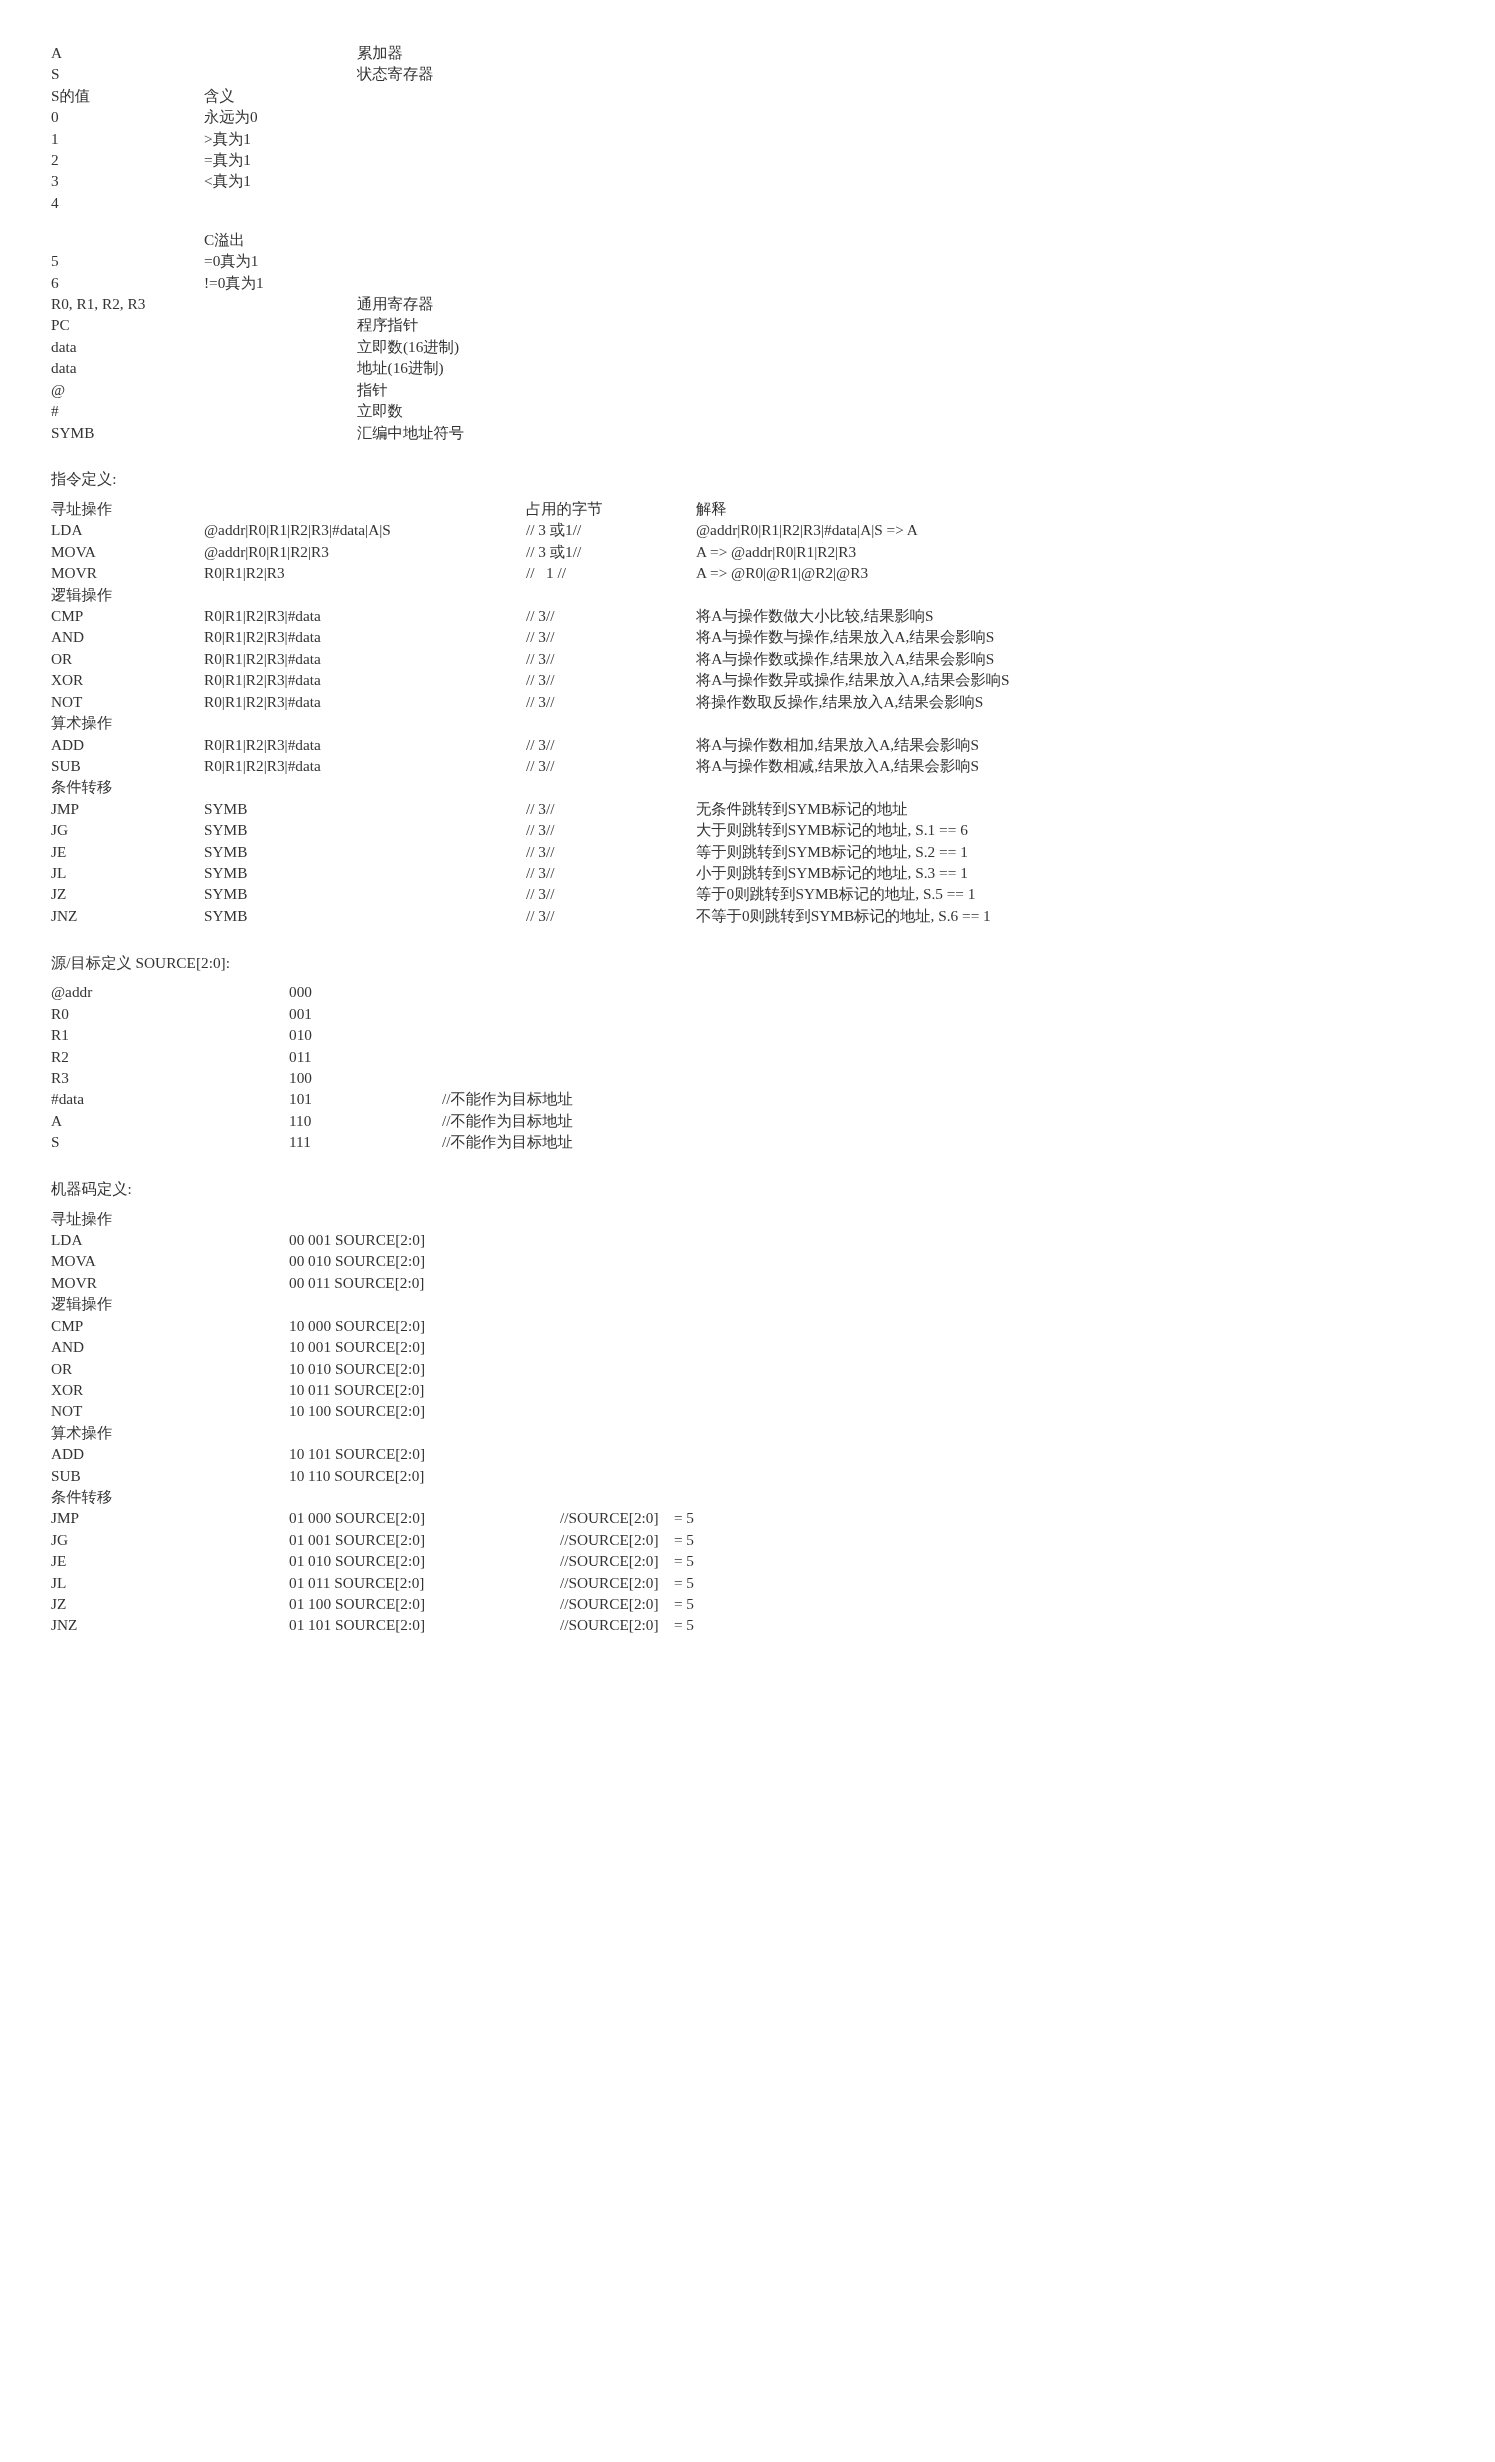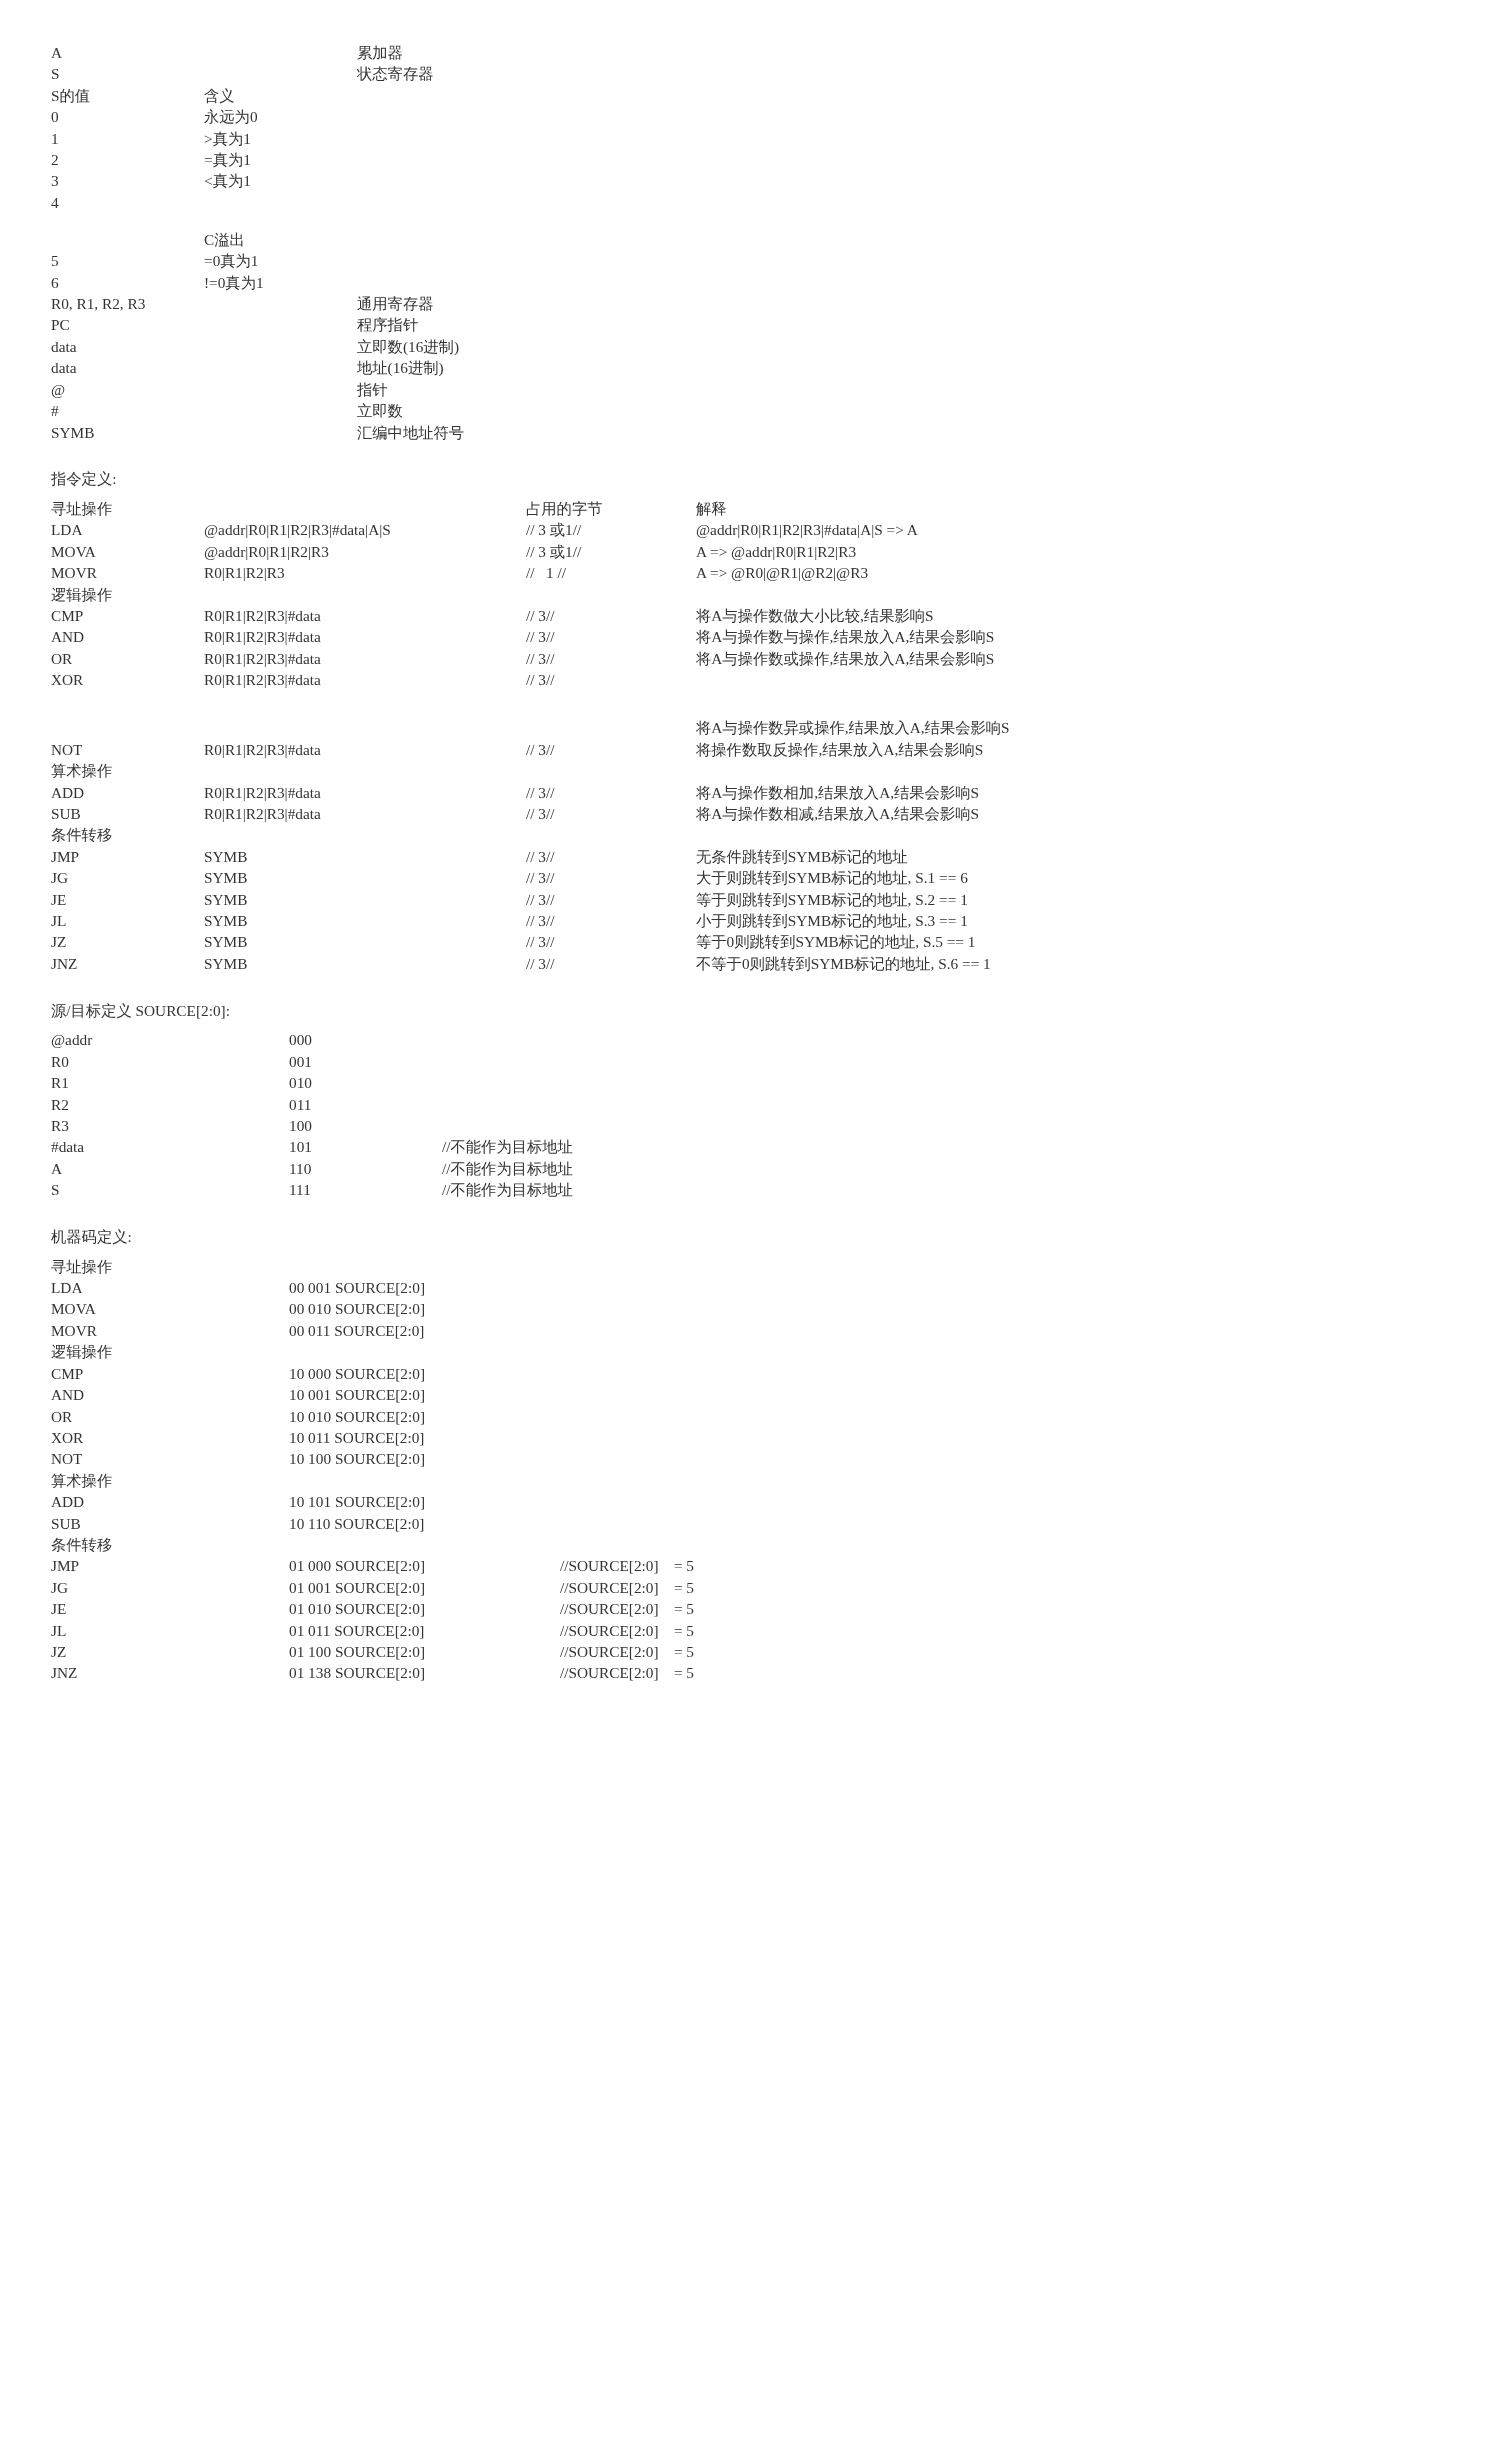--- a/index.html
+++ b/index.html
@@ -157,21 +157,21 @@
       <div class="row">
         <span style="width: 153px;">OR</span>
         <span style="width: 322px;">R0|R1|R2|R3|#data</span>
         <span style="width: 170px;">// 3//</span>
         <span style="width: auto;">将A与操作数或操作,结果放入A,结果会影响S</span>
       </div>
       <div class="row">
         <span style="width: 153px;">XOR</span>
         <span style="width: 322px;">R0|R1|R2|R3|#data</span>
         <span style="width: 170px;">// 3//</span>
-        <span style="width: auto; margin-top: 48px;">将A与操作数异或操作,结果放入A,结果会影响S</span>
+        <span style="width: auto;">将A与操作数异或操作,结果放入A,结果会影响S</span>
       </div>
       <div class="row">
         <span style="width: 153px;">NOT</span>
         <span style="width: 322px;">R0|R1|R2|R3|#data</span>
         <span style="width: 170px;">// 3//</span>
         <span style="width: auto;">将操作数取反操作,结果放入A,结果会影响S</span>
       </div>
       <div class="row">
         <span>算术操作</span>
       </div>
@@ -360,18 +360,18 @@
         <span style="width: 271px;">01 011 SOURCE[2:0]</span>
         <span style="width: auto;">//SOURCE[2:0]    = 5</span>
       </div>
       <div class="row">
         <span style="width: 238px;">JZ</span>
         <span style="width: 271px;">01 100 SOURCE[2:0]</span>
         <span style="width: auto;">//SOURCE[2:0]    = 5</span>
       </div>
       <div class="row">
         <span style="width: 238px;">JNZ</span>
-        <span style="width: 271px;">01 138 SOURCE[2:0]</span>
+        <span style="width: 271px;">01 101 SOURCE[2:0]</span>
         <span style="width: auto;">//SOURCE[2:0]    = 5</span>
       </div>
     </div>
 </div>
 
 
 </body></html>

